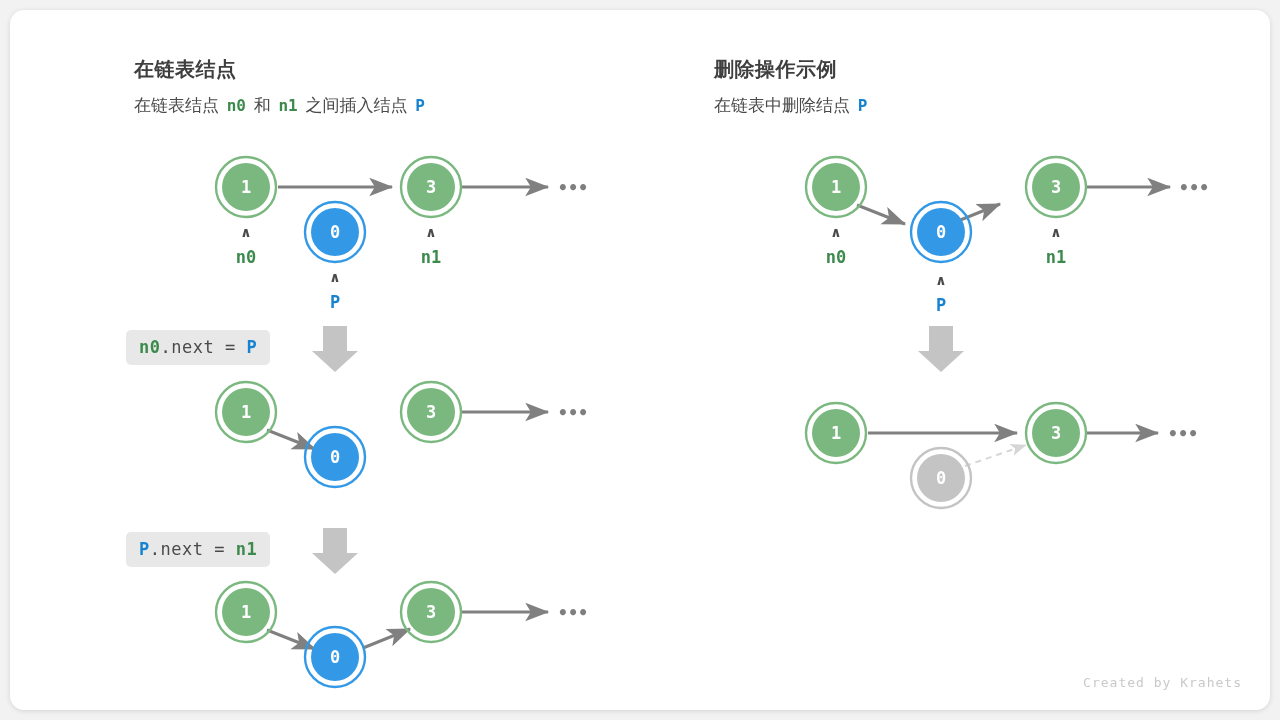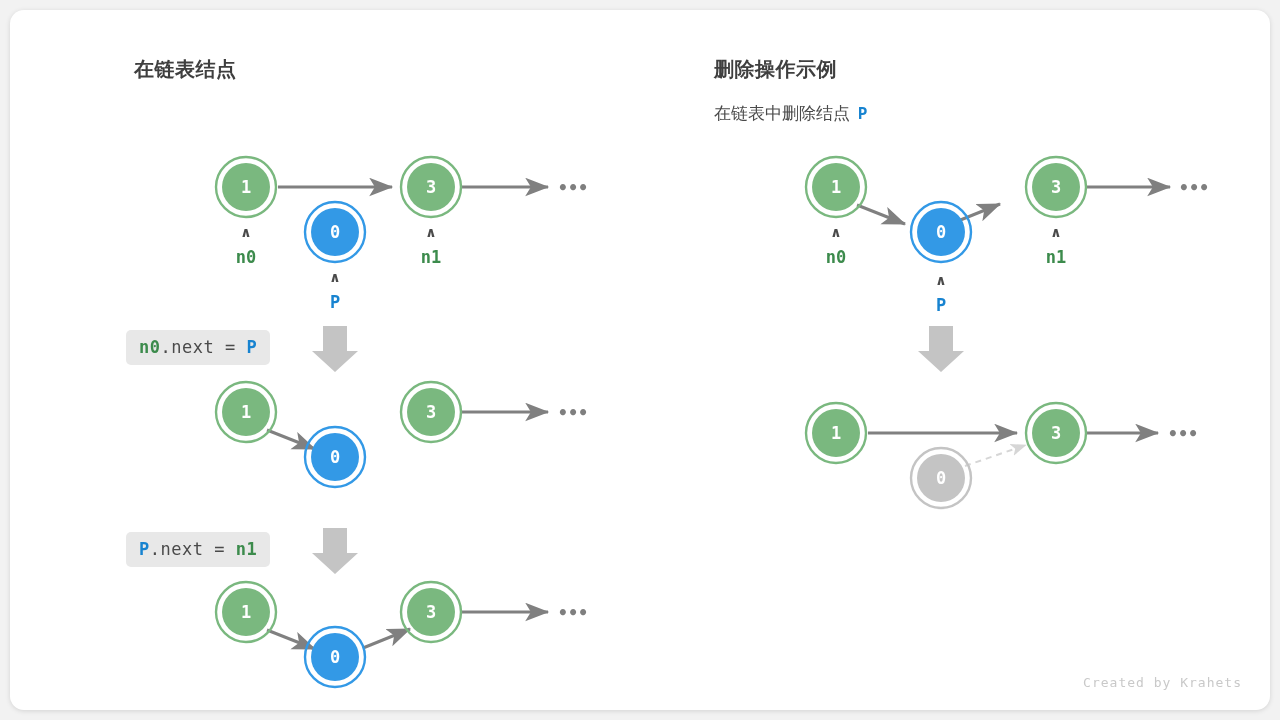--- a/index.html
+++ b/index.html
@@ -114,20 +114,28 @@
 </head>
 <body>
 
 <div class="page">
   <div class="card">
 
     <div class="panel panel-left">
 
       <div class="panel-title" style="left:124px; top:46px;">在链表结点</div>
 
+      <div class="panel-sub" style="left:124px; top:84px;">
+        <span>在链表结点</span>
+        <span class="kw-green">n0</span>
+        <span>和</span>
+        <span class="kw-green">n1</span>
+        <span>之间插入结点</span>
+        <span class="kw-blue">P</span>
+      </div>
 
       <div class="code-chip" style="left:116px; top:320px;">
         <span class="cg">n0</span><span>.next = </span><span class="cb">P</span>
       </div>
 
       <div class="code-chip" style="left:116px; top:522px;">
         <span class="cb">P</span><span>.next = </span><span class="cg">n1</span>
       </div>
 
       <svg class="stage" width="600" height="700">
@@ -216,21 +224,21 @@
           <circle cx="421" cy="602" r="24" fill="#7ab87f"></circle>
           <text class="nd-num" x="421" y="608" text-anchor="middle">3</text>
         </g>
       </svg>
     </div>
 
     <div class="panel panel-right">
 
       <div class="panel-title" style="left:114px; top:46px;font-family:Liberation Mono, monospace;">删除操作示例</div>
 
-      <div class="panel-sub" style="left:114px; top:92px;">
+      <div class="panel-sub" style="left:114px; top:84px;">
         <span>在链表中删除结点</span>
         <span class="kw-blue">P</span>
       </div>
 
 
       <svg class="stage" width="670" height="700">
         <defs>
           <marker id="ah-gray2" markerWidth="9" markerHeight="9" refX="7.6" refY="3.1" orient="auto" markerUnits="strokeWidth">
             <path d="M0,0 L8,3.1 L0,6.2 L1.9,3.1 z" fill="#808080"></path>
           </marker>

